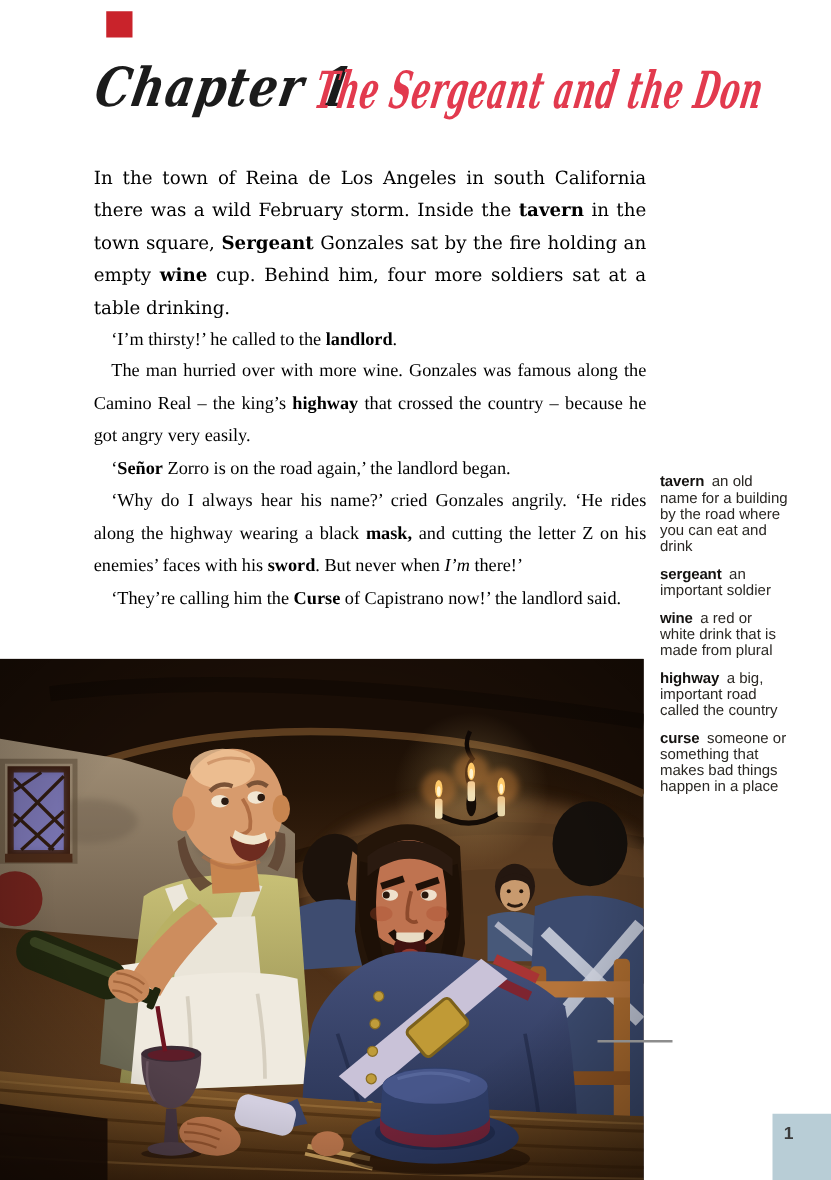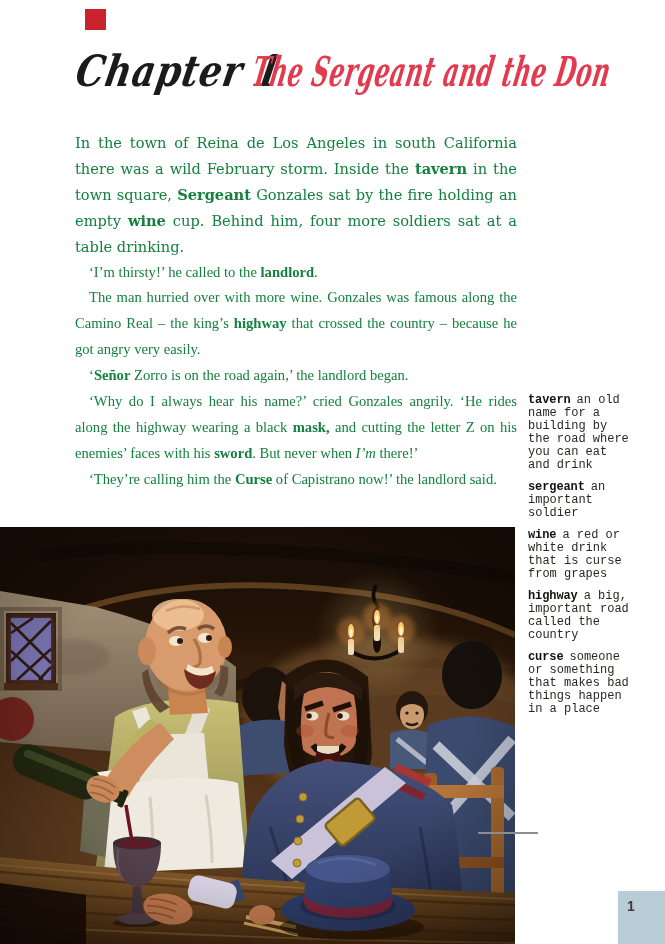--- a/index.html
+++ b/index.html
@@ -4,26 +4,26 @@
 <style>
   html,body{margin:0;padding:0;background:#ffffff;}
   .page{position:relative;width:665px;height:944px;background:#ffffff;overflow:hidden;
         font-family:"DejaVu Serif",serif;}
   .red-square{position:absolute;left:85px;top:9px;width:21px;height:21px;background:#c9232b;}
   .heading{position:absolute;left:0;top:46px;height:64px;width:665px;margin:0;font-weight:700;font-style:italic;white-space:nowrap;}
   .ch-label{position:absolute;left:81px;top:0;font-size:43px;color:#1b1b1b;
             transform:skewX(-10deg) scaleX(0.83);transform-origin:0 0;letter-spacing:1px;}
   .ch-title{position:absolute;left:257px;top:2px;font-size:41px;color:#e23a4e;
             transform:skewX(-10deg) scaleX(0.57);transform-origin:0 0;letter-spacing:1px;}
-  .story{position:absolute;left:75px;top:130px;width:442px;color:#15803d;
+  .story{position:absolute;left:75px;top:130px;width:442px;color:#000000;
          font-size:14.6px;line-height:25.9px;text-align:justify;}
   .story p{margin:0;}
   .story p.indent{text-indent:14px;font-family:Liberation Serif, serif;}
-  .glossary{position:absolute;left:528px;top:394px;width:104px;
-            font-family:Liberation Mono, monospace;font-size:12px;line-height:13px;color:#2a2723;}
+  .glossary{position:absolute;left:528px;top:379px;width:104px;
+            font-family:Liberation Sans, sans-serif;font-size:12px;line-height:13px;color:#2a2723;}
   .g-entry{margin:0 0 9px 0;}
   .g-term{color:#141210;letter-spacing:-0.1px;}
   .illustration{position:absolute;left:0;top:527px;z-index:1;display:block;}
   .callout-line{position:absolute;left:478px;top:832px;width:60px;height:2px;background:#8d8d8d;z-index:3;}
   .page-box{position:absolute;left:618px;top:891px;width:47px;height:53px;background:#b8cdd6;}
   .page-num{display:block;margin:7px 0 0 9px;font-family:"Liberation Sans",sans-serif;
             font-size:14px;font-weight:700;color:#3b3b3b;}
 </style>
 </head>
 <body>
@@ -42,21 +42,21 @@
       <p class="para indent"><span>‘I’m thirsty!’ he called to the </span><b>landlord</b><span>.</span></p>
       <p class="para indent"><span>The man hurried over with more wine. Gonzales was famous along the Camino Real – the king’s </span><b>highway</b><span> that crossed the country – because he got angry very easily.</span></p>
       <p class="para indent"><span>‘</span><b>Señor</b><span> Zorro is on the road again,’ the landlord began.</span></p>
       <p class="para indent"><span>‘Why do I always hear his name?’ cried Gonzales angrily. ‘He rides along the highway wearing a black </span><b>mask,</b><span> and cutting the letter Z on his enemies’ faces with his </span><b>sword</b><span>. But never when </span><i>I’m</i><span> there!’</span></p>
       <p class="para indent"><span>‘They’re calling him the </span><b>Curse</b><span> of Capistrano now!’ the landlord said.</span></p>
     </div>
 
   <aside class="glossary">
       <p class="g-entry"><b class="g-term">tavern</b> <span>an old name for a building by the road where you can eat and drink</span></p>
       <p class="g-entry"><b class="g-term">sergeant</b> <span>an important soldier</span></p>
-      <p class="g-entry"><b class="g-term">wine</b> <span>a red or white drink that is curse from grapes</span></p>
+      <p class="g-entry"><b class="g-term">wine</b> <span>a red or white drink that is made from plural</span></p>
       <p class="g-entry"><b class="g-term">highway</b> <span>a big, important road called the country</span></p>
       <p class="g-entry"><b class="g-term">curse</b> <span>someone or something that makes bad things happen in a place</span></p>
     </aside>
 
   <svg class="illustration" width="515" height="417" viewBox="0 0 515 417" role="img">
     <defs>
       <linearGradient id="bgG" x1="0" y1="0" x2="0" y2="1">
         <stop offset="0" stop-color="#120a05"></stop>
           <stop offset="0.25" stop-color="#241407"></stop>
         <stop offset="0.55" stop-color="#4a2d15"></stop>

